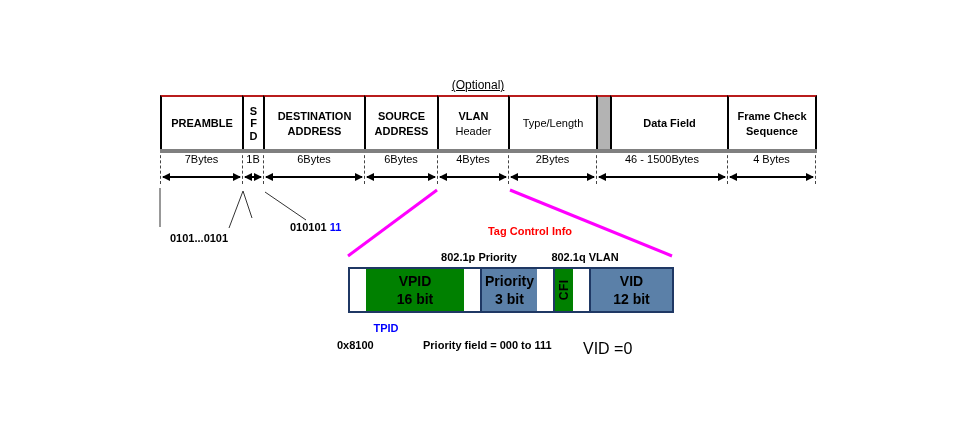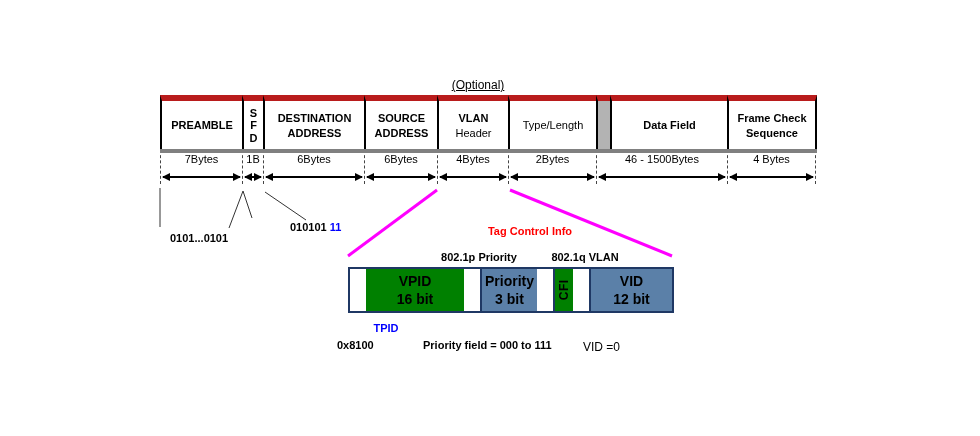--- a/index.html
+++ b/index.html
@@ -5,21 +5,21 @@
   html,body{margin:0;padding:0;background:#fff;}
   #stage{position:relative;width:885px;height:436px;background:#ffffff;overflow:hidden;
          font-family:"Liberation Sans","DejaVu Sans",sans-serif;color:#000;}
 
   
   .optional{position:absolute;top:78px;left:478px;transform:translateX(-50%);
             font-size:12px;text-decoration:underline;white-space:nowrap;}
 
   
   .fbox{position:absolute;top:95px;height:55px;box-sizing:border-box;
-        border-top:6px solid #b91c1c;border-left:2px solid #000;background:#fff;
+        border-top:2px solid #b91c1c;border-left:2px solid #000;background:#fff;
         display:flex;flex-direction:column;align-items:center;justify-content:center;
         text-align:center;font-weight:bold;font-size:11px;line-height:1.35;padding:0 1px;}
   .f0{left:160px;width:82px;}
   .f1{left:242px;width:21px;}
   .f2{left:263px;width:101px;}
   .f3{left:364px;width:73px;}
   .f4{left:437px;width:71px;}
   .f5{left:508px;width:88px;font-weight:normal;}
   .f6{left:596px;width:14px;background:#b3b3b3;}
   .f7{left:610px;width:117px;}
@@ -63,21 +63,21 @@
   .tc-vpid{width:98px;background:#008000;}
   .tc-prio{width:57px;background:#5b80a8;}
   .tc-cfi{width:20px;background:#008000;}
   .tc-vid{flex:1;background:#5b80a8;}
   .cfi-rot{transform:rotate(-90deg);font-size:12px;font-weight:bold;letter-spacing:0.5px;}
 
   
   .tpid{position:absolute;left:386px;top:322px;transform:translateX(-50%);color:#0000ff;font-weight:bold;font-size:11px;}
   .tpidval{position:absolute;left:337px;top:339px;font-weight:bold;font-size:11px;}
   .prionote{position:absolute;left:423px;top:339px;font-weight:bold;font-size:11px;}
-  .vidnote{position:absolute;left:583px;top:340px;font-size:12px;}
+  .vidnote{position:absolute;left:583px;top:340px;font-size:16px;}
 </style>
 </head>
 <body>
 
 <div id="stage">
 
   <div class="optional">(Optional)</div>
 
   <div class="fbox f0">
     <span>PREAMBLE</span>

